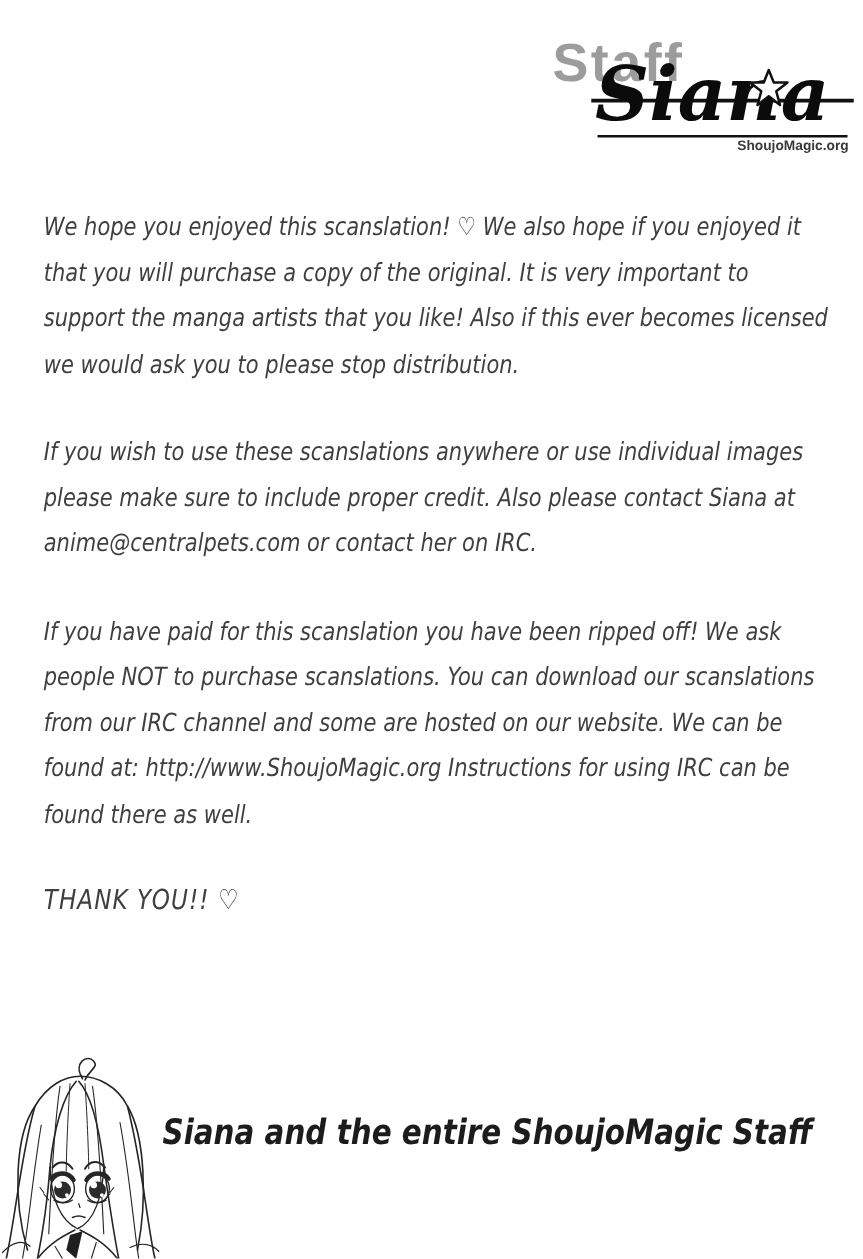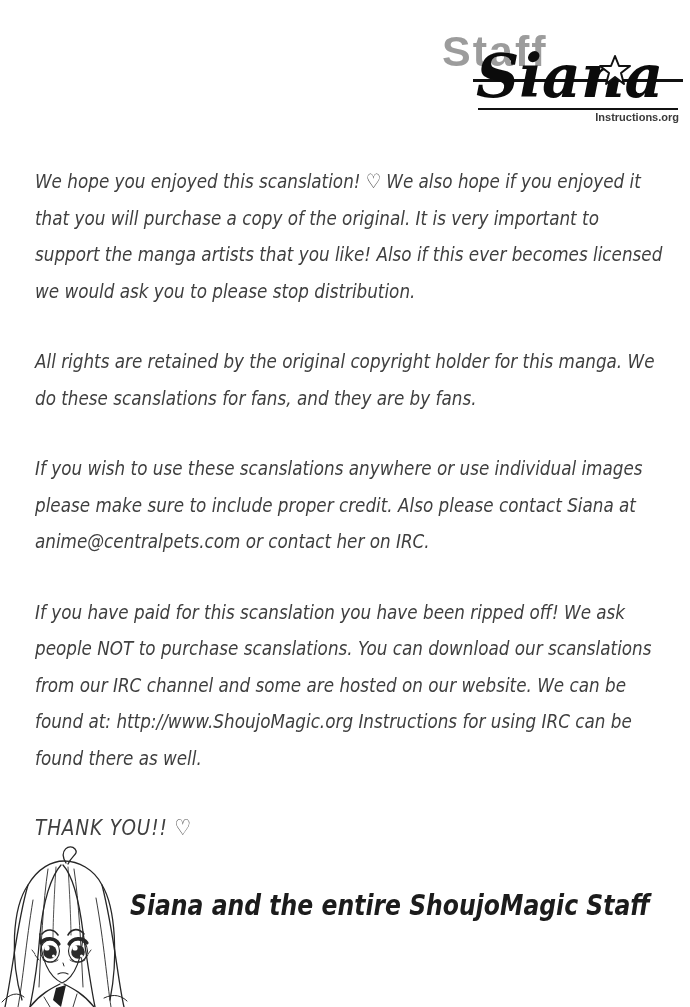--- a/index.html
+++ b/index.html
@@ -87,33 +87,29 @@
   <div class="logo">
     <div class="logo-shoujo">Staff</div>
     <div class="logo-line logo-line-top"></div>
     <div class="logo-magic">Siana</div>
     <div class="logo-star">
       <svg viewBox="0 0 34 34" width="34" height="34">
         <polygon points="17,2 21,12 32,12 23,19 26,30 17,23 8,30 11,19 2,12 13,12" fill="#ffffff" stroke="#111111" stroke-width="2" stroke-linejoin="round"></polygon>
       </svg>
     </div>
     <div class="logo-line logo-line-bottom"></div>
-    <div class="logo-site">Instructions.org</div>
+    <div class="logo-site">ShoujoMagic.org</div>
   </div>
 
   <div class="content">
     <div class="para">
       <span class="hand-line">We hope you enjoyed this scanslation! ♡  We also hope if you enjoyed it</span>
       <span class="hand-line">that you will purchase a copy of the original. It is very important to</span>
       <span class="hand-line">support the manga artists that you like! Also if this ever becomes licensed</span>
       <span class="hand-line">we would ask you to please stop distribution.</span>
-    </div>
-    <div class="para">
-      <span class="hand-line">All rights are retained by the original copyright holder for this manga. We</span>
-      <span class="hand-line">do these scanslations for fans, and they are by fans.</span>
     </div>
     <div class="para">
       <span class="hand-line">If you wish to use these scanslations anywhere or use individual images</span>
       <span class="hand-line">please make sure to include proper credit. Also please contact Siana at</span>
       <span class="hand-line">anime@centralpets.com or contact her on IRC.</span>
     </div>
     <div class="para">
       <span class="hand-line">If you have paid for this scanslation you have been ripped off! We ask</span>
       <span class="hand-line">people NOT to purchase scanslations. You can download our scanslations</span>
       <span class="hand-line">from our IRC channel and some are hosted on our website. We can be</span>

